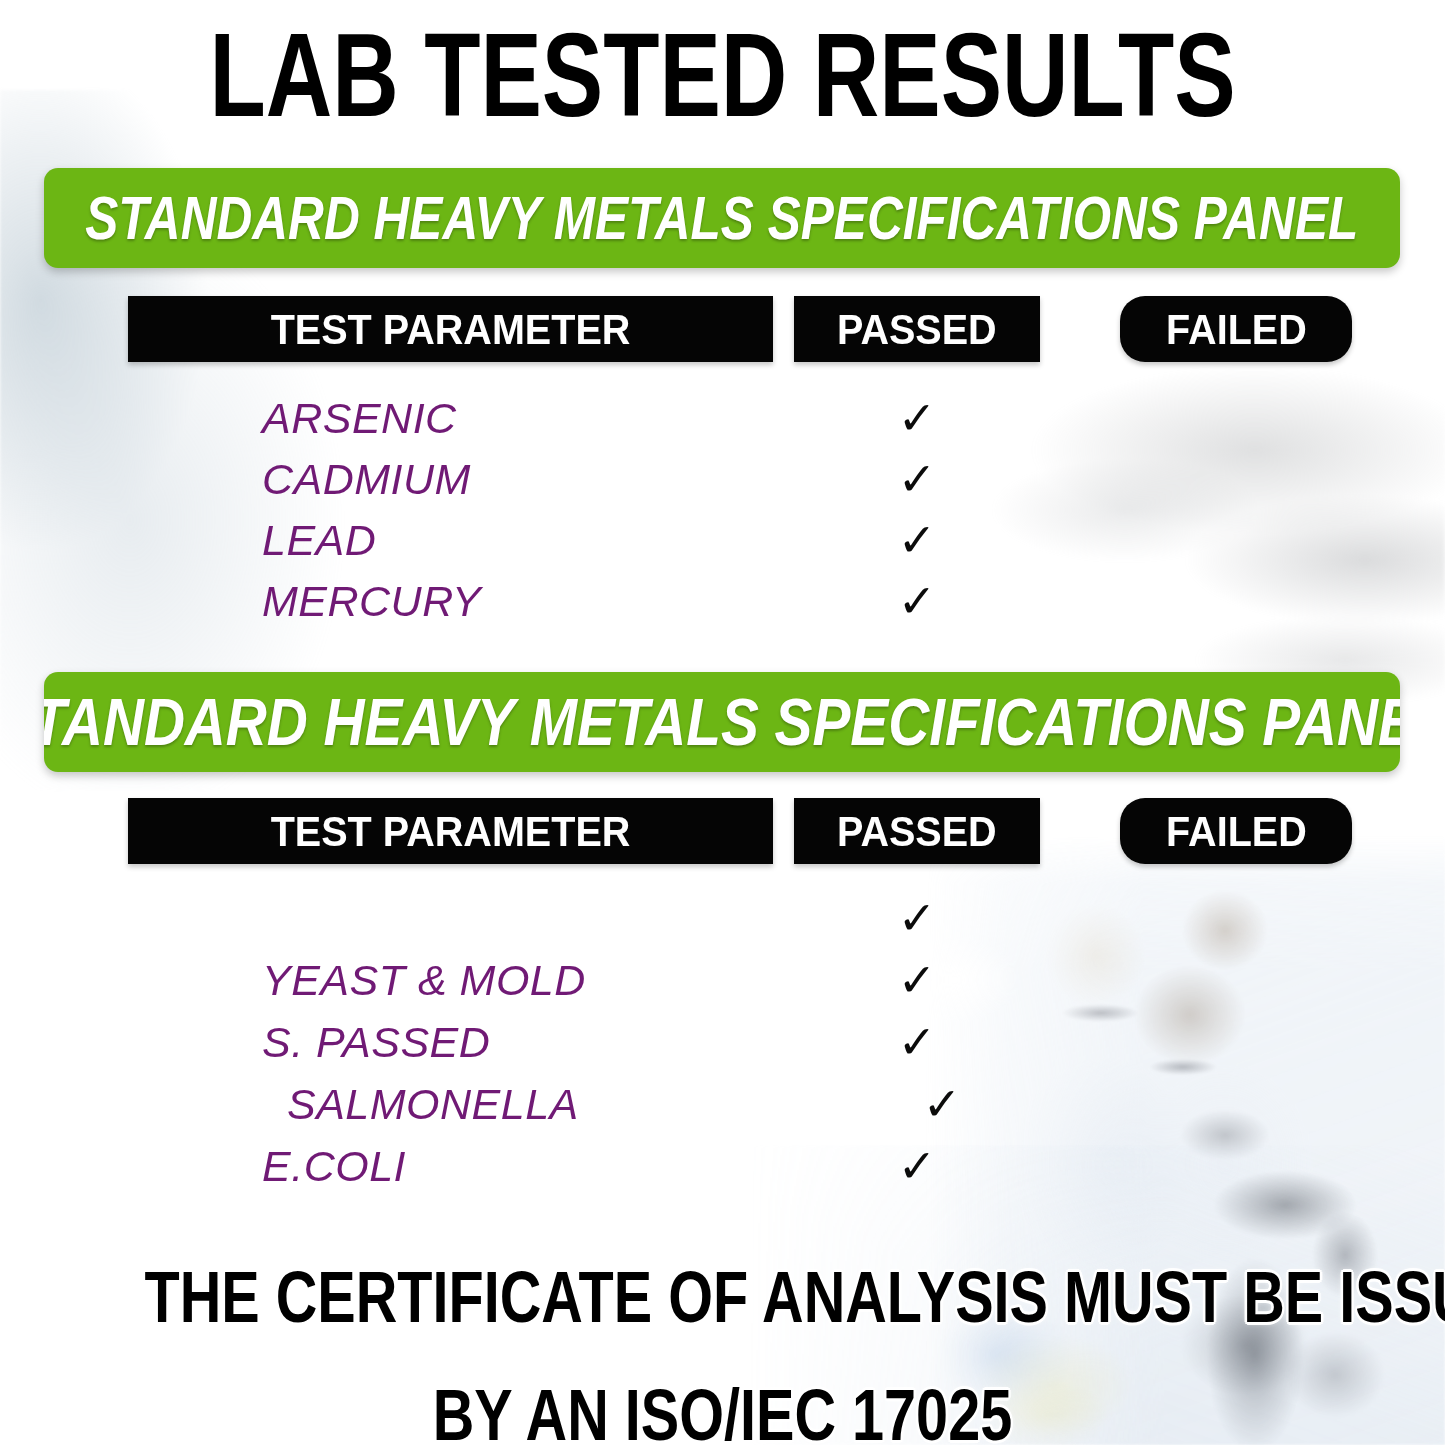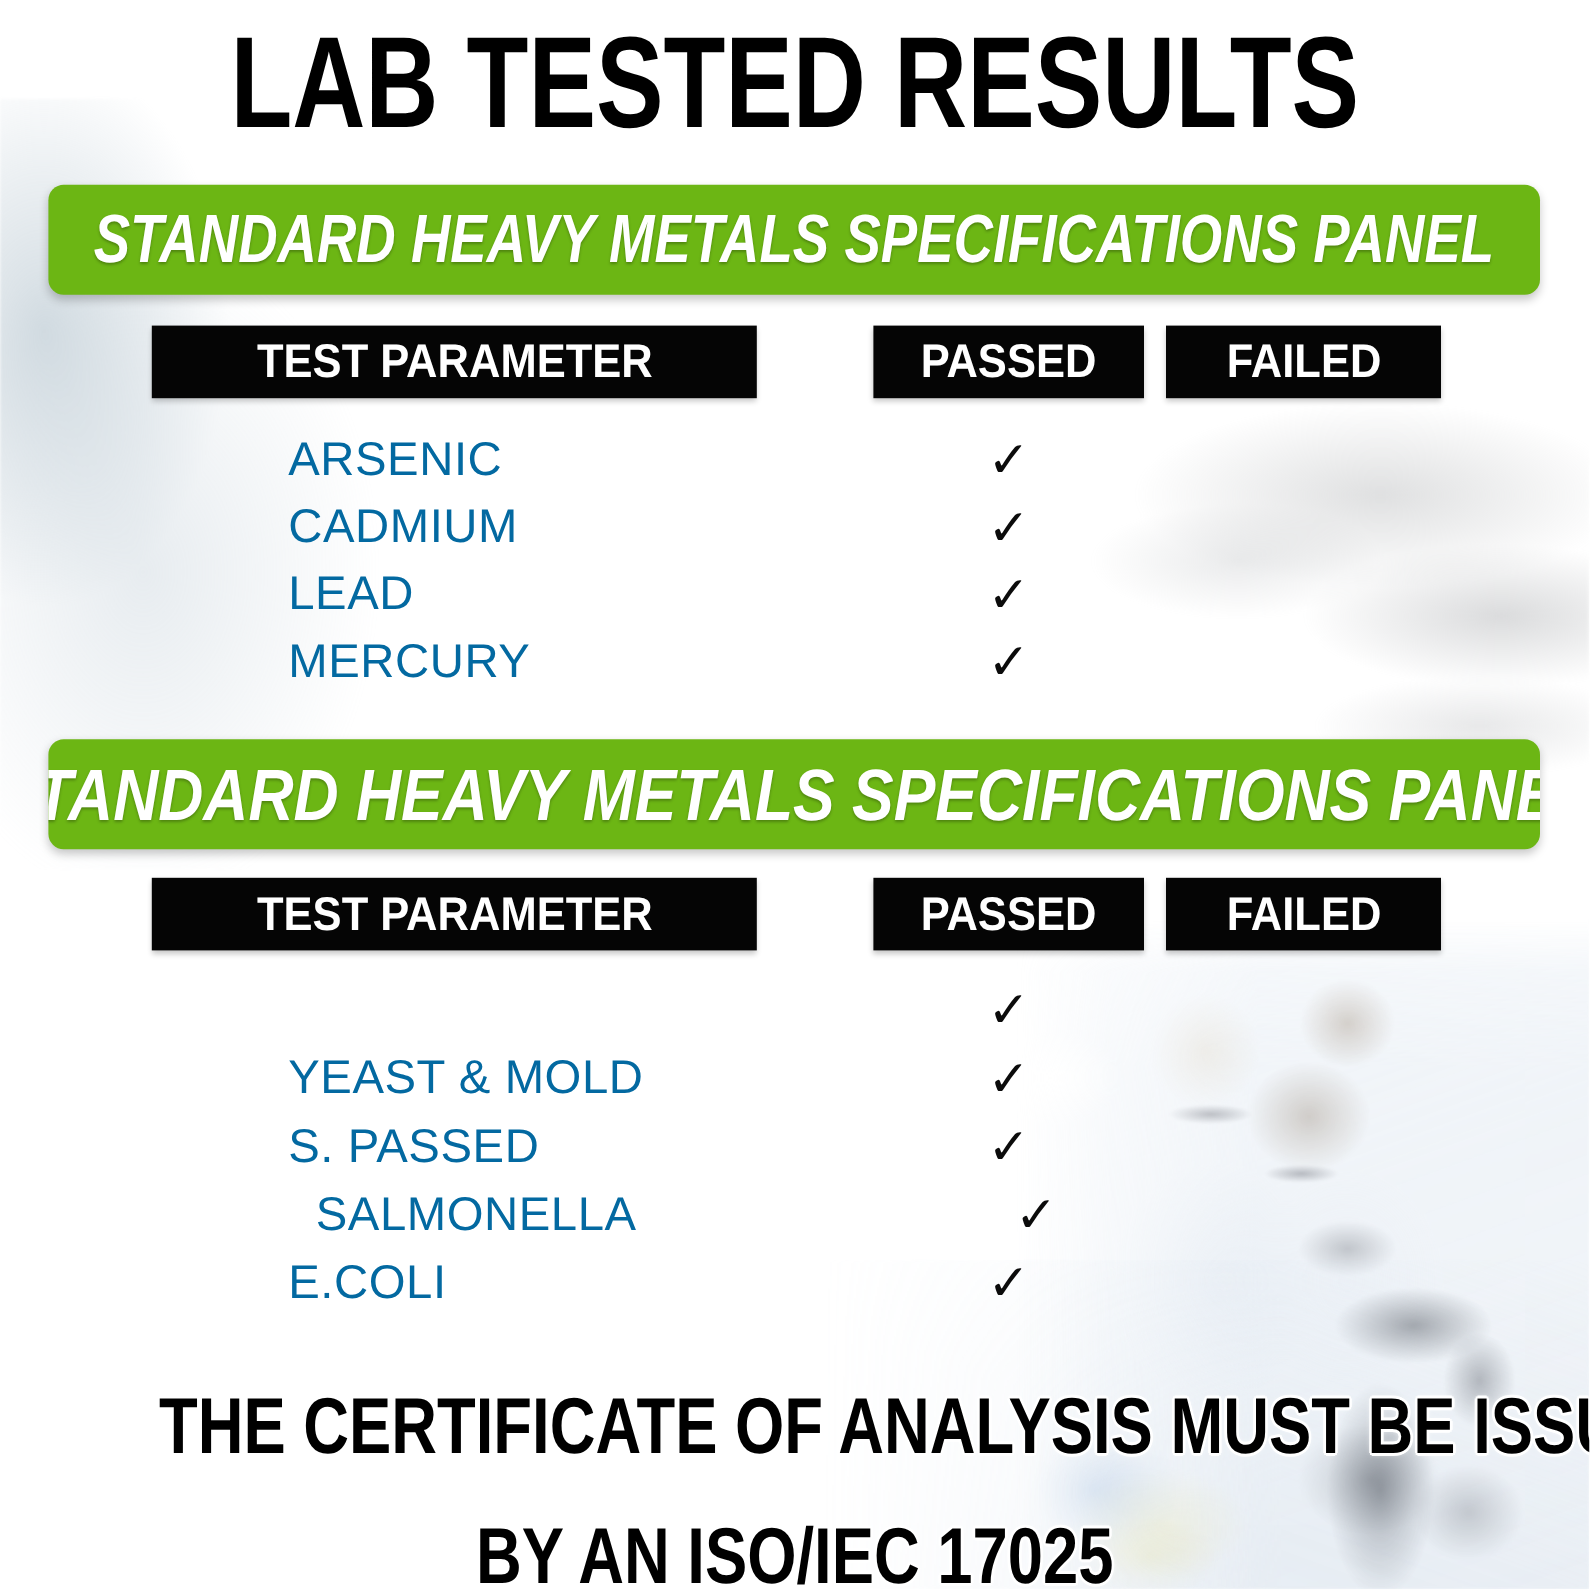--- a/index.html
+++ b/index.html
@@ -140,36 +140,37 @@
     box-shadow: 0 3px 5px rgba(0,0,0,0.22);
   }
   .hdr-cell span {
     color: #ffffff;
     font-weight: 700;
     font-size: 43px;
     line-height: 1;
     white-space: nowrap;
     transform: scaleX(0.92);
   }
-  .hdr-param  { left: 138px; width: 550px; }
+  .hdr-param  { left: 128px; width: 645px; }
   .hdr-passed { left: 794px; width: 246px; justify-content: center; }
-  .hdr-failed { left: 1060px; width: 250px; }
+  .hdr-failed { left: 1120px; width: 232px; border-radius: 25px; }
 
   .row {
     position: absolute;
     left: 0; right: 0;
     height: 61px;
   }
   .row .param-label {
     position: absolute;
     left: 262px;
     top: 0;
     font-size: 43px;
     line-height: 61px;
-    color: #0369a1;
+    font-style: italic;
+    color: #701a75;
     white-space: nowrap;
     letter-spacing: 0.5px;
   }
   .row .mark {
     position: absolute;
     top: 0;
     width: 246px;
     line-height: 61px;
     text-align: center;
     font-size: 46px;

